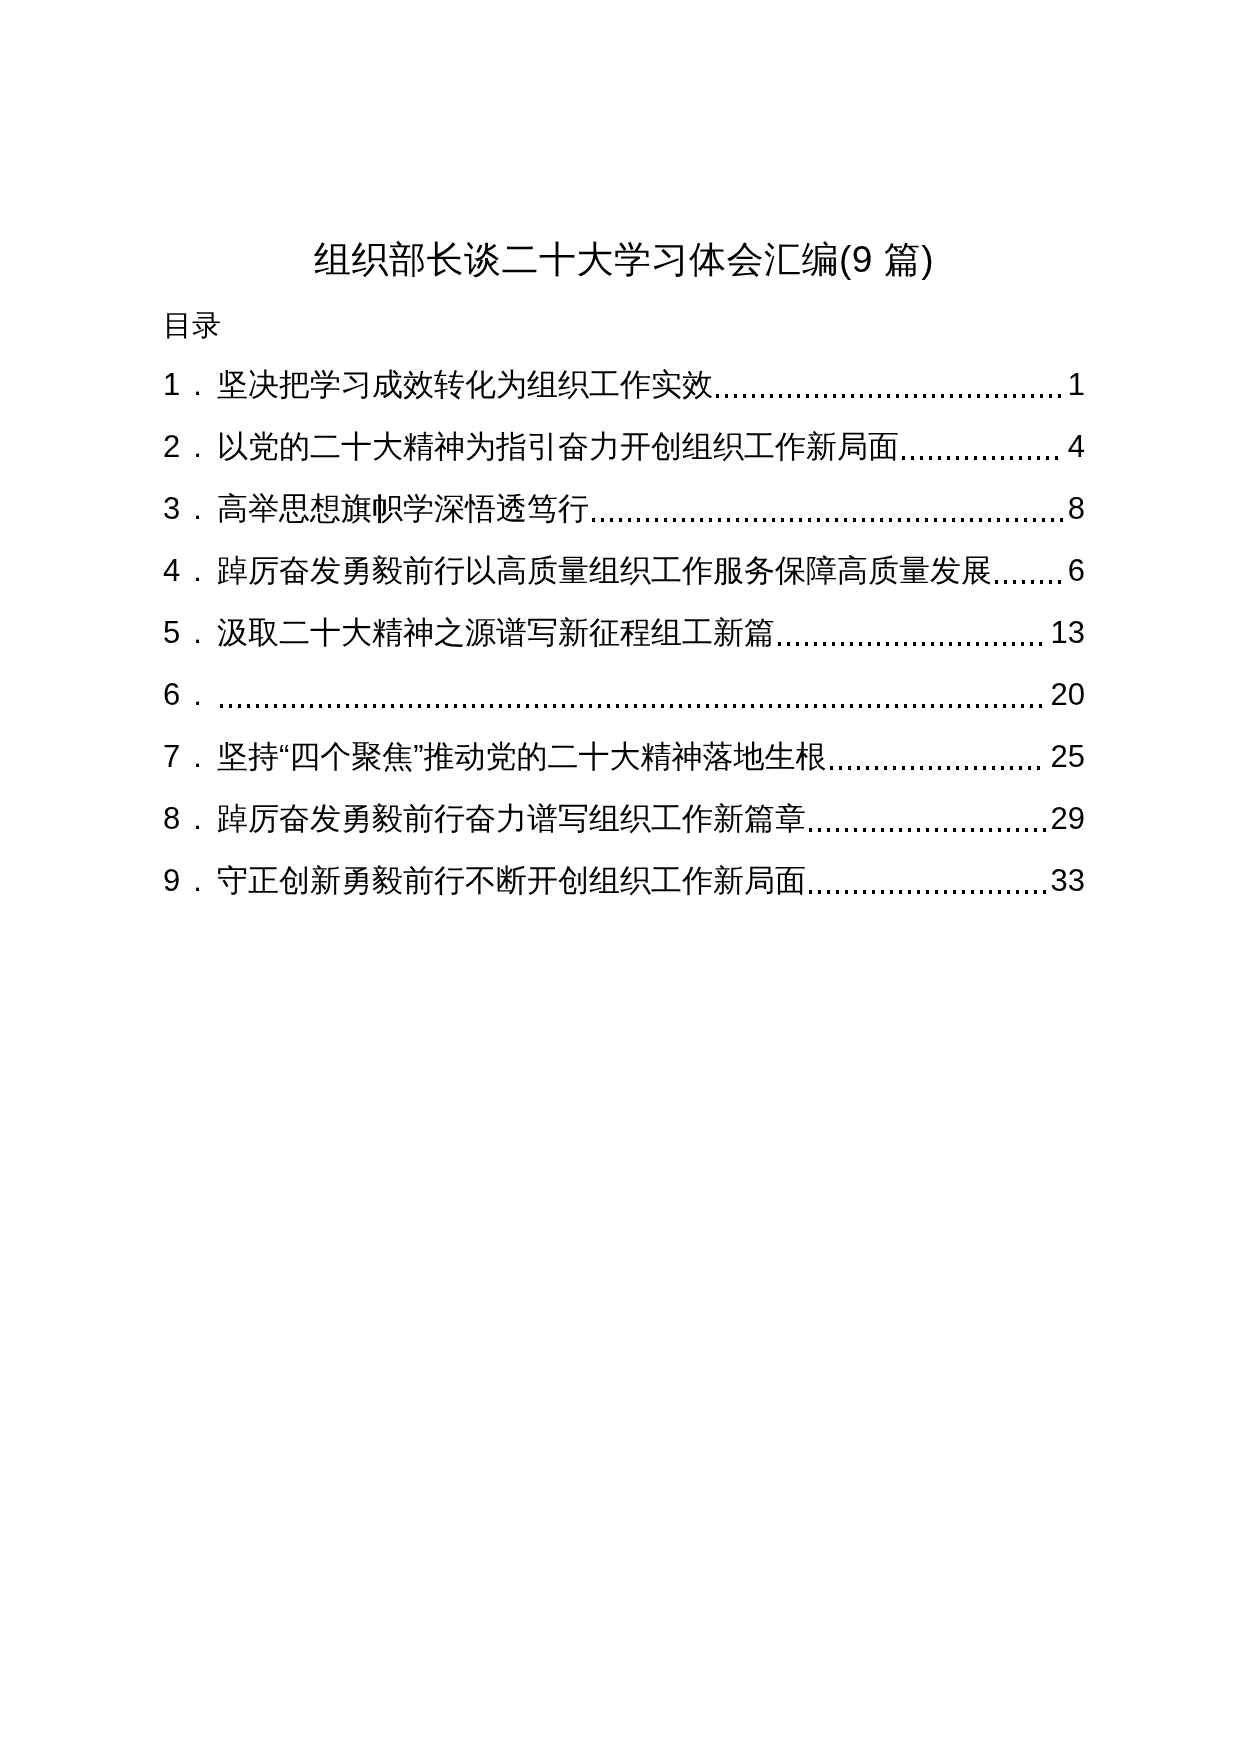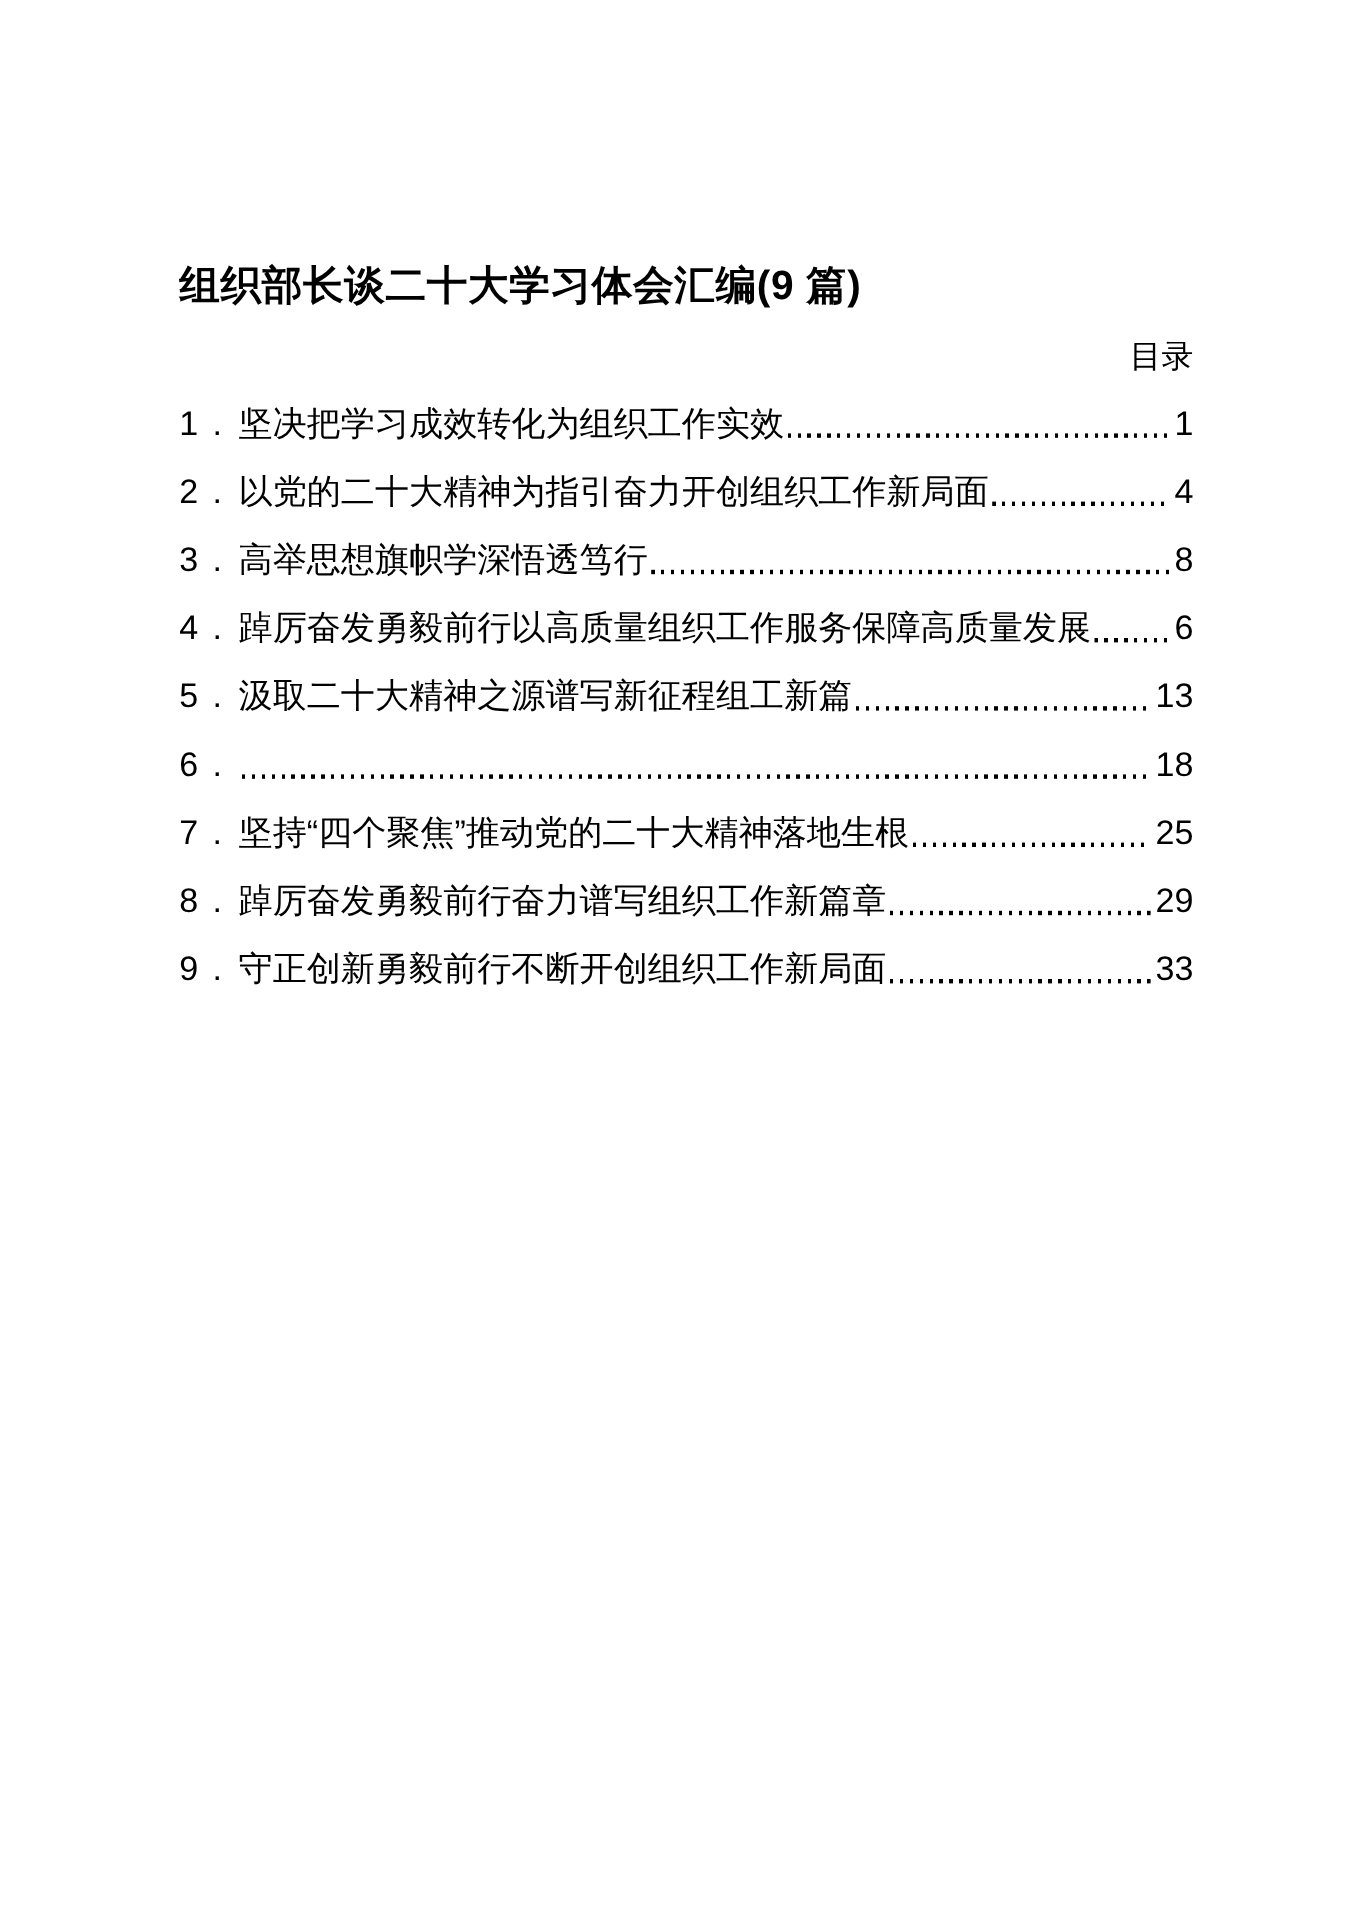--- a/index.html
+++ b/index.html
@@ -18,31 +18,32 @@
     box-sizing: border-box;
     width: 1240px;
     height: 1754px;
     padding-left: 163px;
     padding-right: 155px;
     background: #ffffff;
   }
   .doc-title {
     margin: 238px 0 0 0;
     font-size: 37px;
-    font-weight: bold;
+    font-weight: normal;
     line-height: 44px;
+    text-align: center;
     letter-spacing: 0.5px;
     white-space: pre;
   }
   .toc-heading {
     margin: 26px 0 0 0;
     font-size: 29px;
     font-weight: normal;
     line-height: 34px;
-    text-align: right;
+    text-align: left;
   }
   .toc-list {
     margin-top: 12px;
   }
   .toc-row {
     display: flex;
     height: 62px;
     line-height: 62px;
     font-size: 31px;
     white-space: pre;
@@ -110,21 +111,21 @@
 
     <div class="toc-row">
       <span class="toc-num">5</span><span class="toc-sep">.</span><span class="toc-title">汲取二十大精神之源谱写新征程组工新篇</span>
       <span class="toc-leader"></span>
       <span class="toc-page">13</span>
     </div>
 
     <div class="toc-row">
       <span class="toc-num">6</span><span class="toc-sep">.</span>
       <span class="toc-leader"></span>
-      <span class="toc-page">18</span>
+      <span class="toc-page">20</span>
     </div>
 
     <div class="toc-row">
       <span class="toc-num">7</span><span class="toc-sep">.</span><span class="toc-title">坚持“四个聚焦”推动党的二十大精神落地生根</span>
       <span class="toc-leader"></span>
       <span class="toc-page">25</span>
     </div>
 
     <div class="toc-row">
       <span class="toc-num">8</span><span class="toc-sep">.</span><span class="toc-title">踔厉奋发勇毅前行奋力谱写组织工作新篇章</span>

